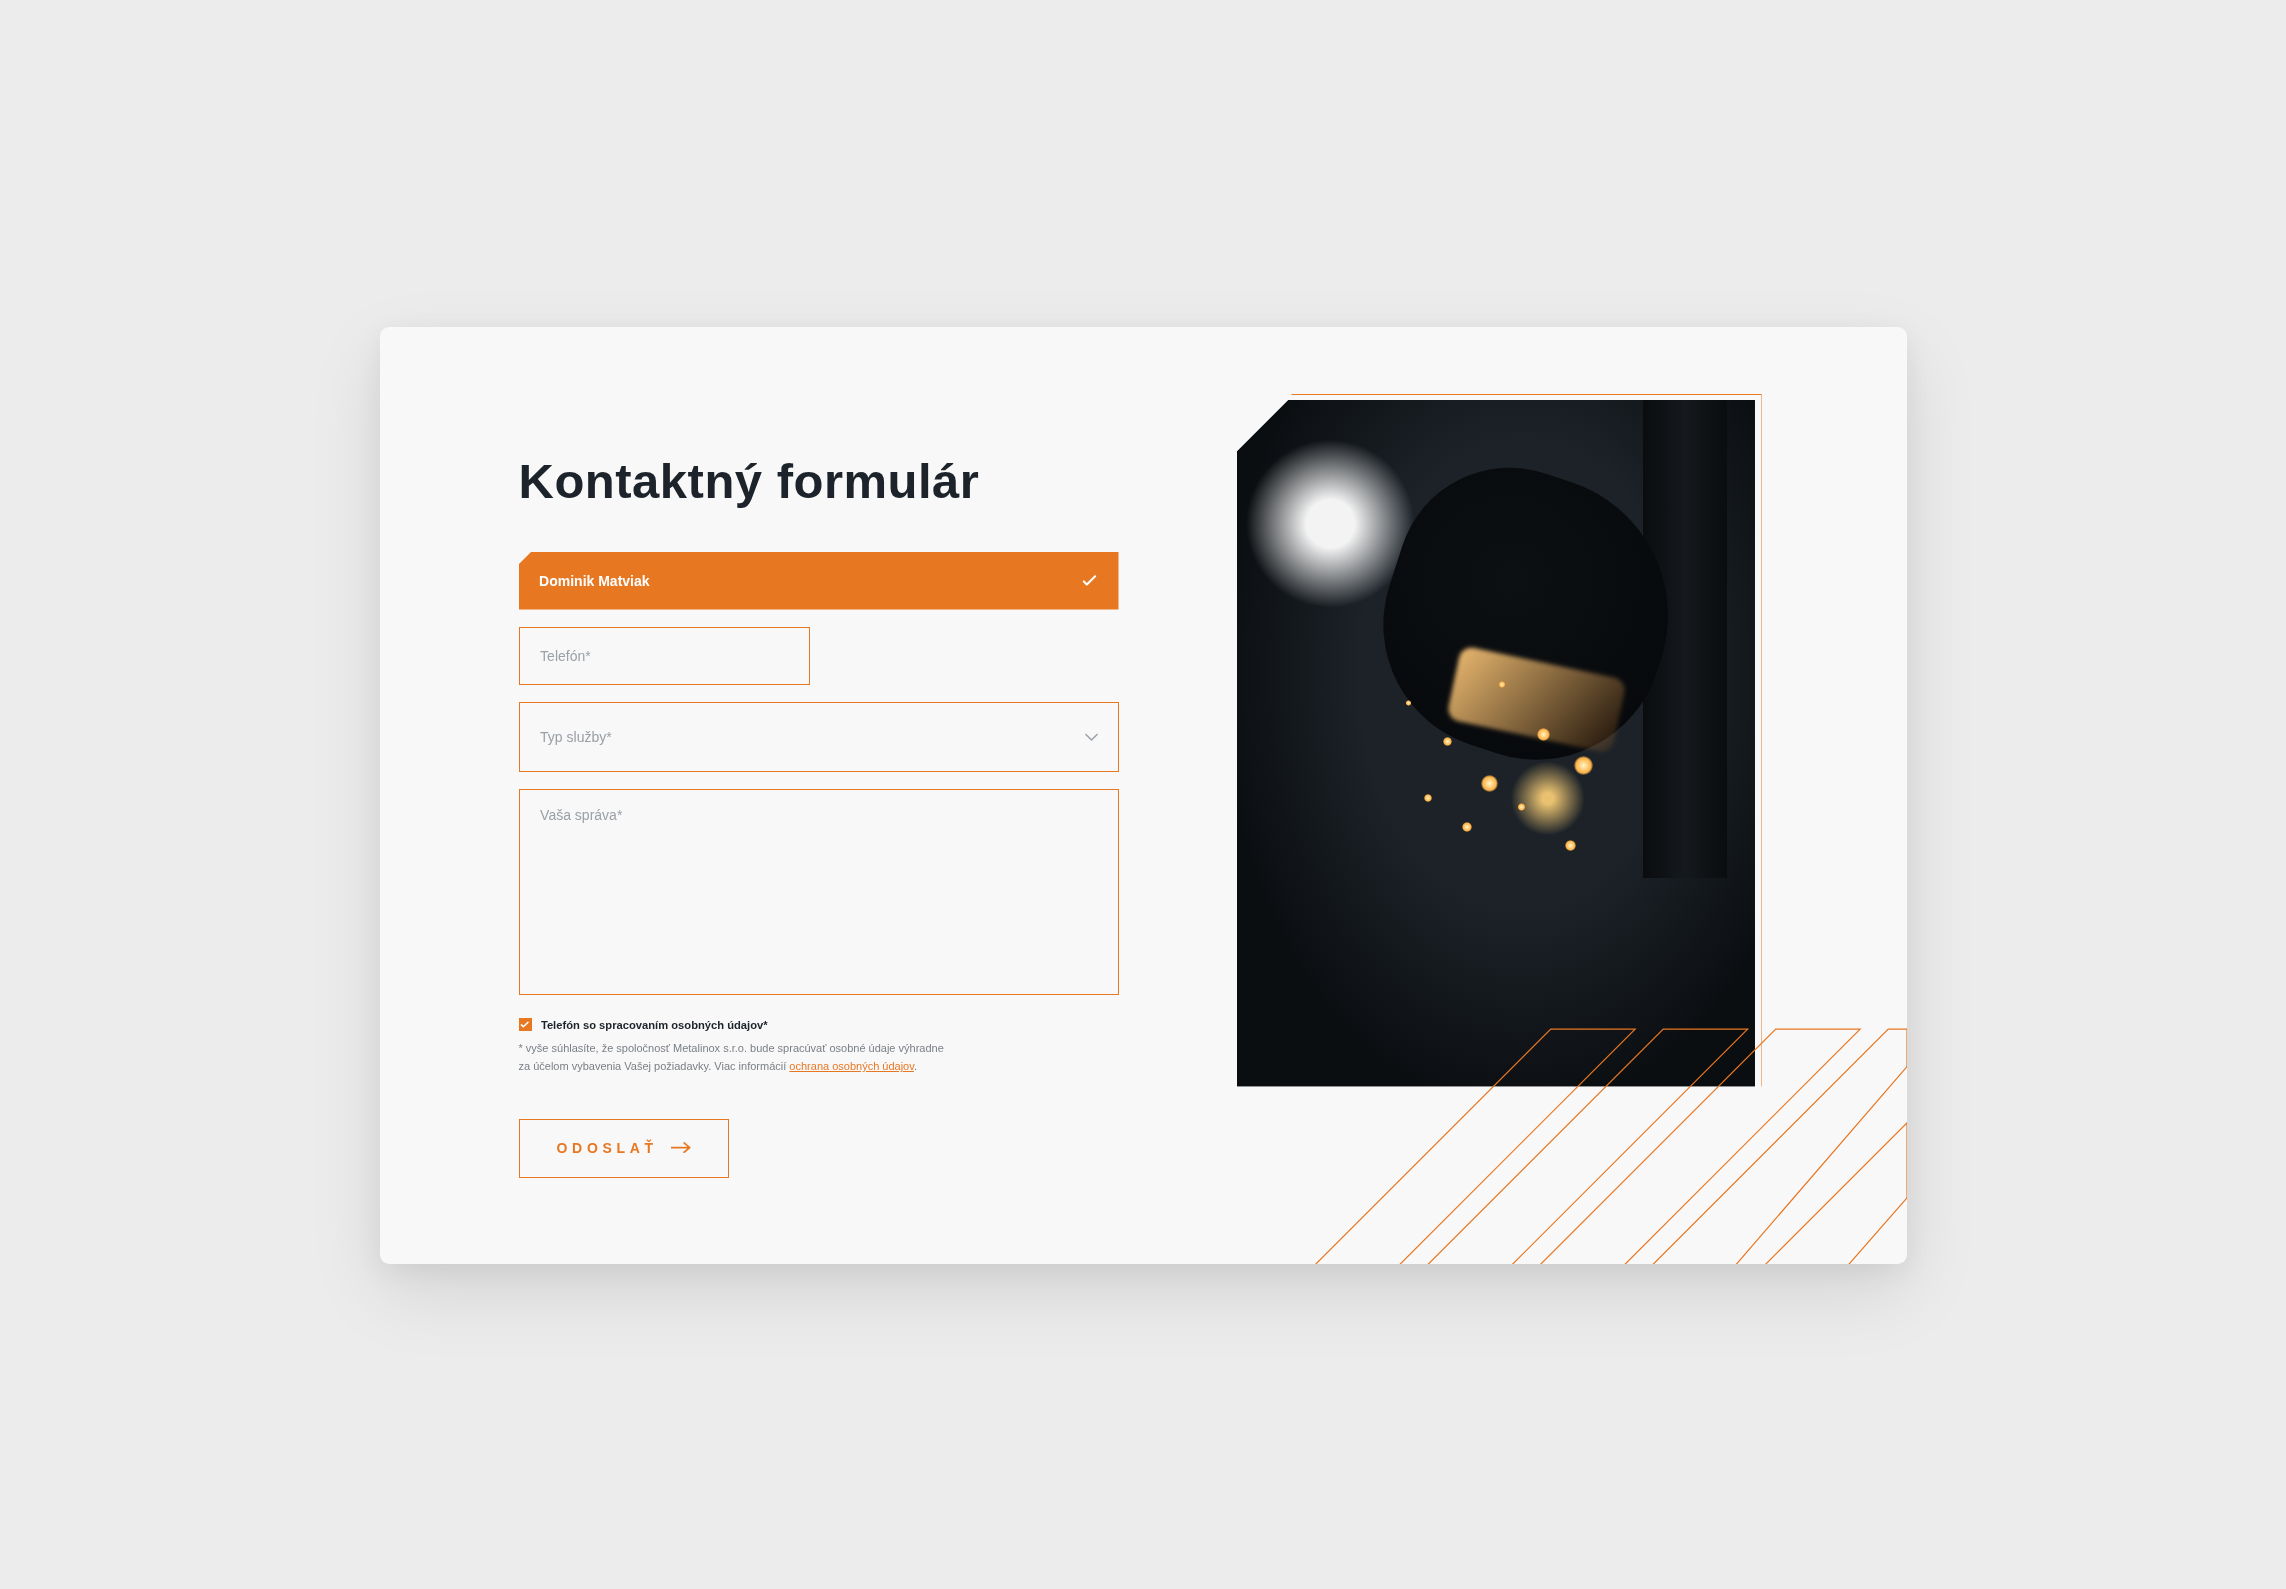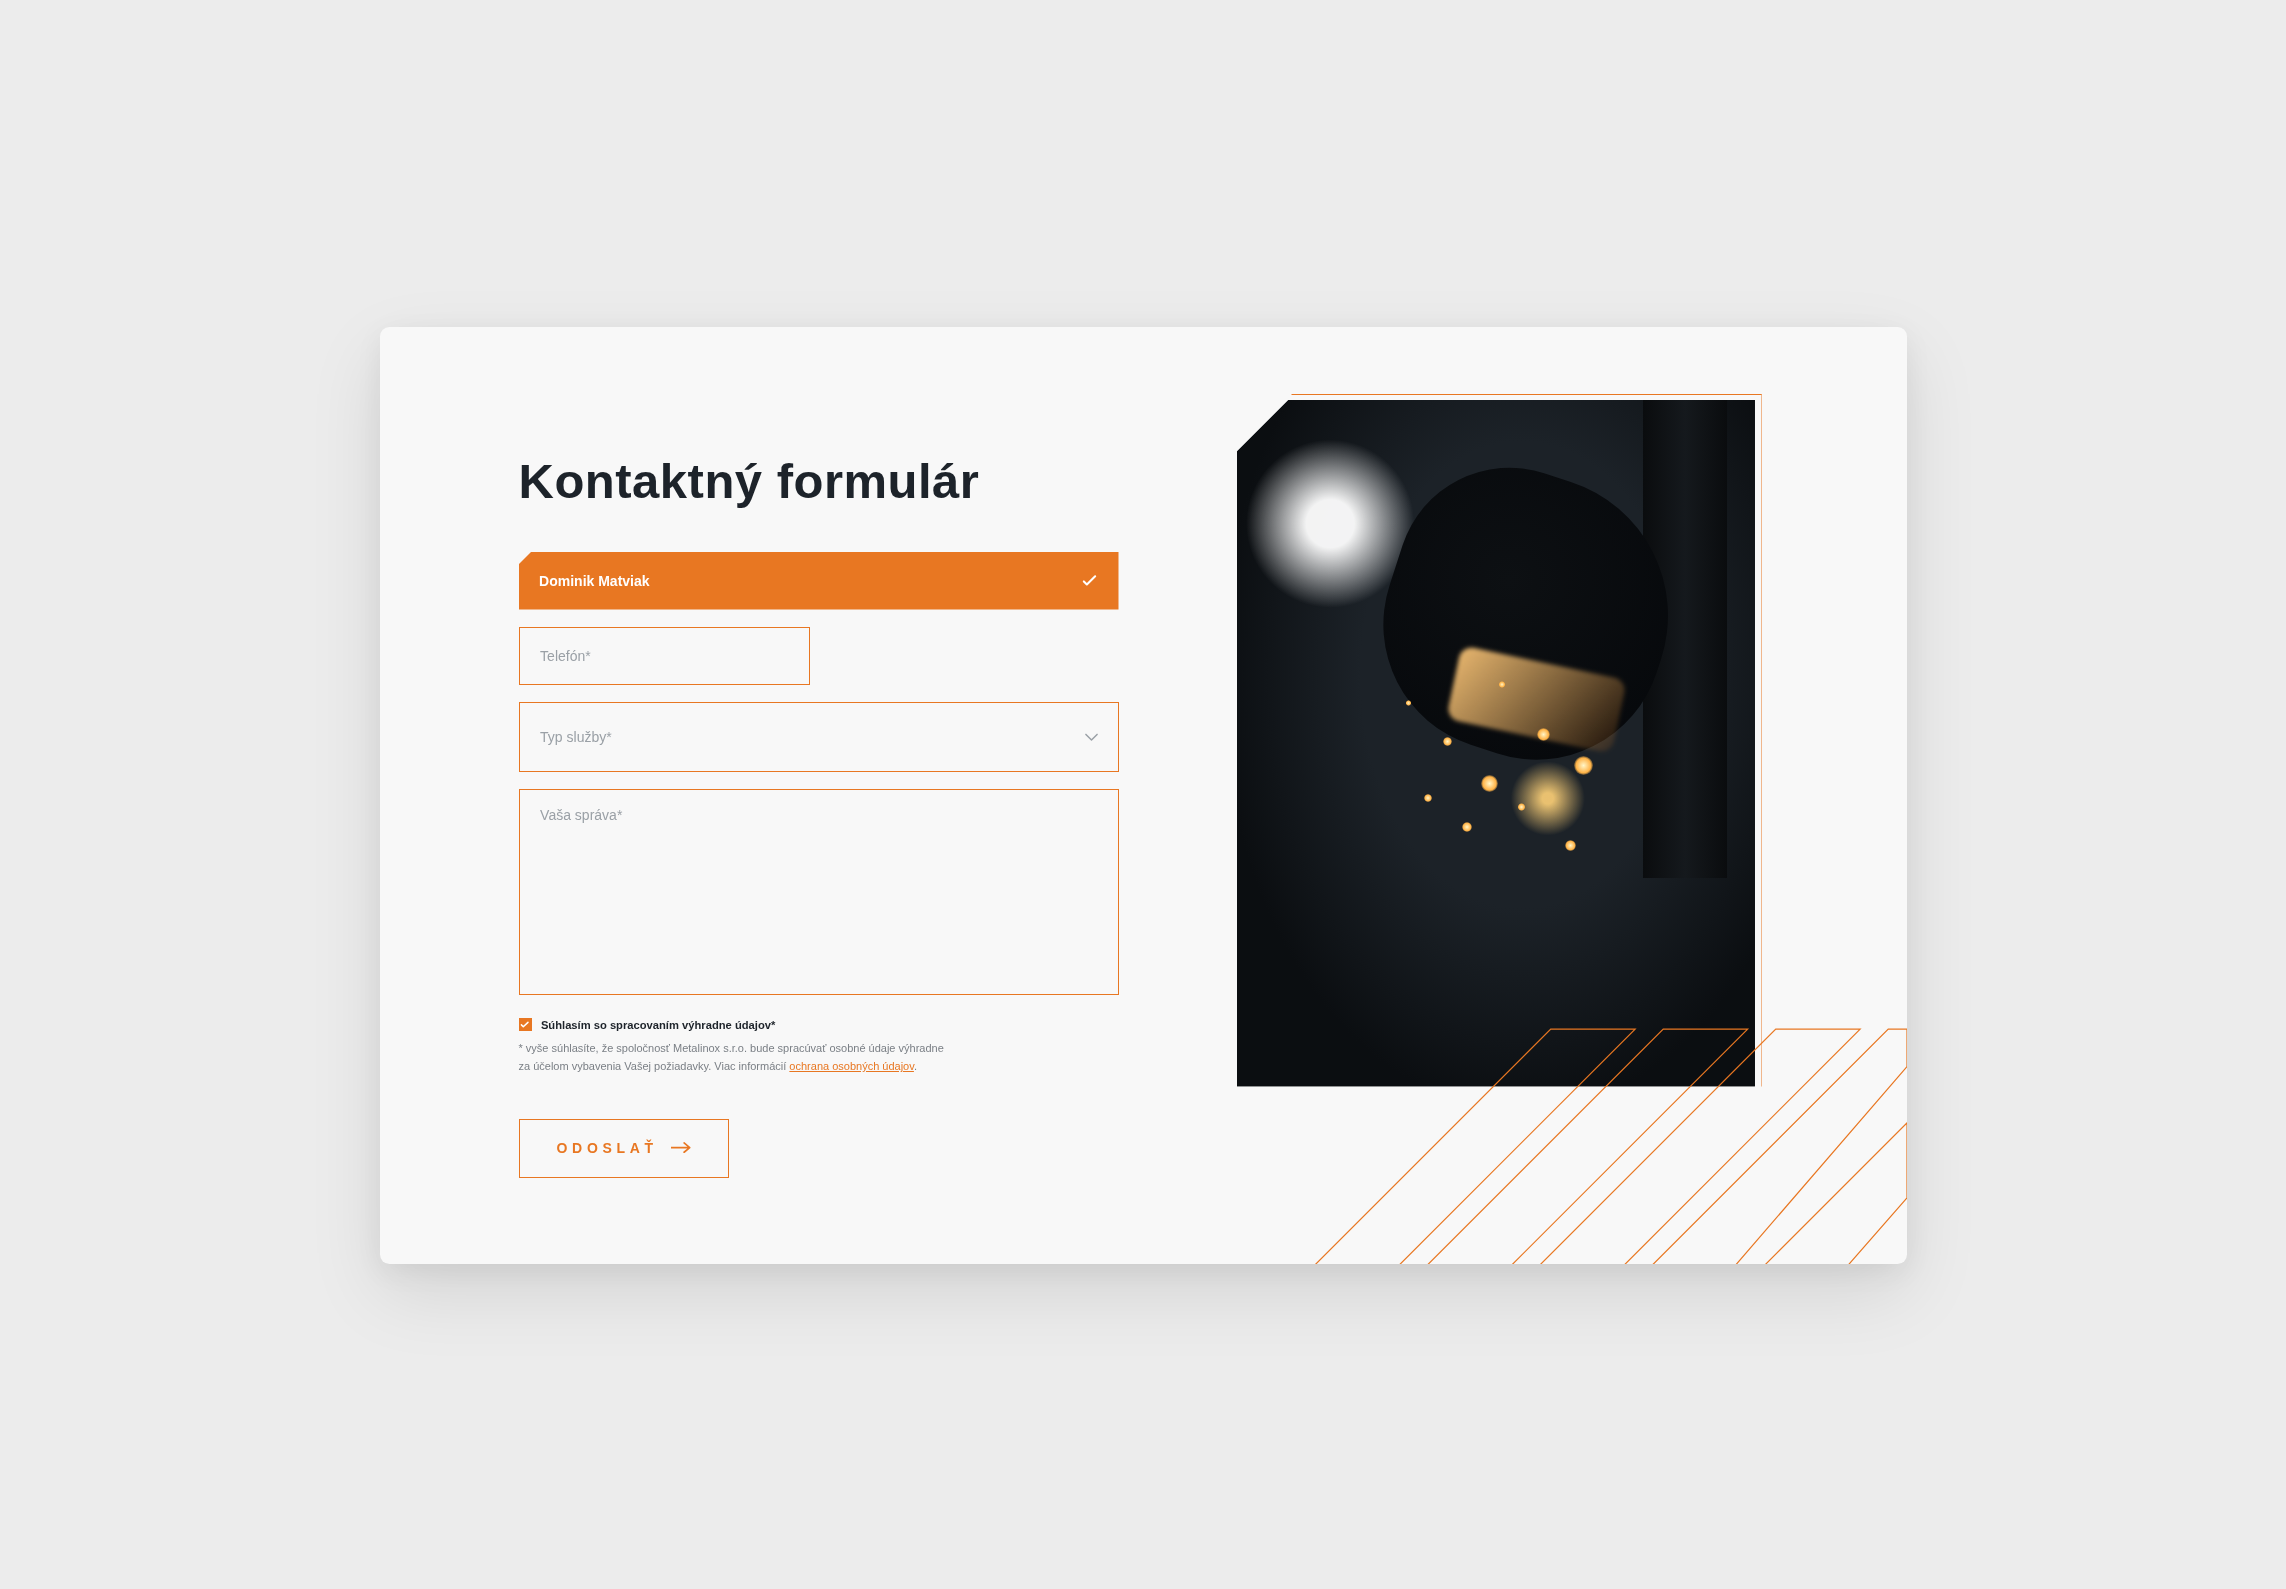--- a/index.html
+++ b/index.html
@@ -248,21 +248,21 @@
     </div>
 
     <textarea class="textarea" placeholder="Vaša správa*" style=""></textarea>
 
     <div class="consent-row">
       <span class="checkbox">
         <svg width="9.4" height="9.4" viewBox="0 0 10 10">
             <path d="M1.5 5.2l2 2L8.5 2.5" stroke="#fff" stroke-width="1.6" fill="none" stroke-linecap="round" stroke-linejoin="round"></path>
           </svg>
       </span>
-      <span class="consent-label">Súhlasím so spracovaním výhradne údajov*</span>
+      <span class="consent-label">Telefón so spracovaním osobných údajov*</span>
     </div>
 
     <p class="fineprint">
       <span>* vyše súhlasíte, že spoločnosť Metalinox s.r.o. bude spracúvať osobné údaje výhradne za účelom vybavenia Vašej požiadavky. Viac informácií </span><a href="#">ochrana osobných údajov</a>.
     </p>
 
     <button class="submit-btn">
       <span>ODOSLAŤ</span>
       <span class="arrow">
         <svg viewBox="0 0 22 12" width="20.6" height="11.2">

